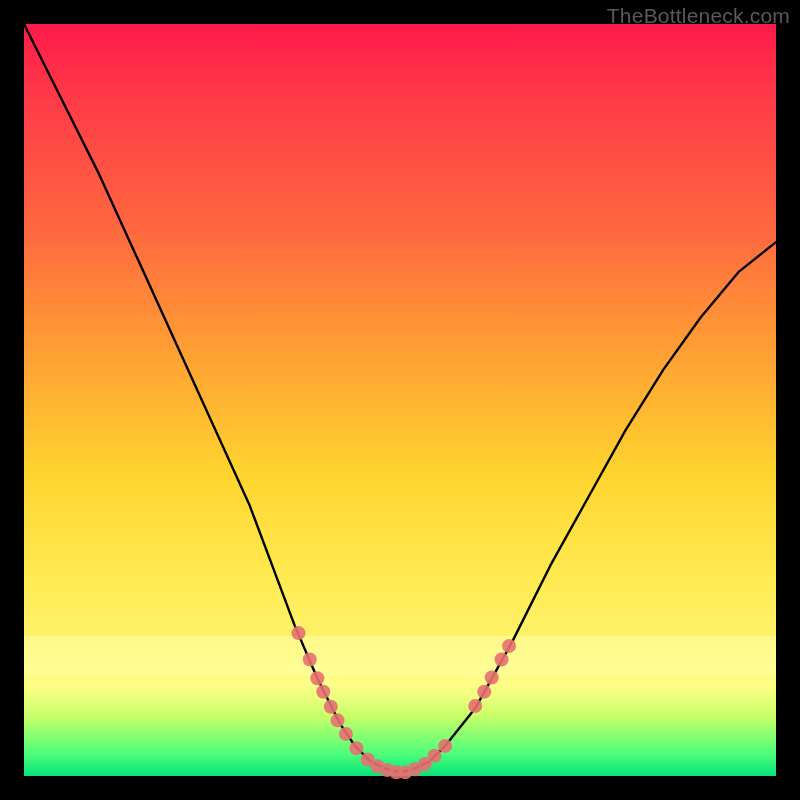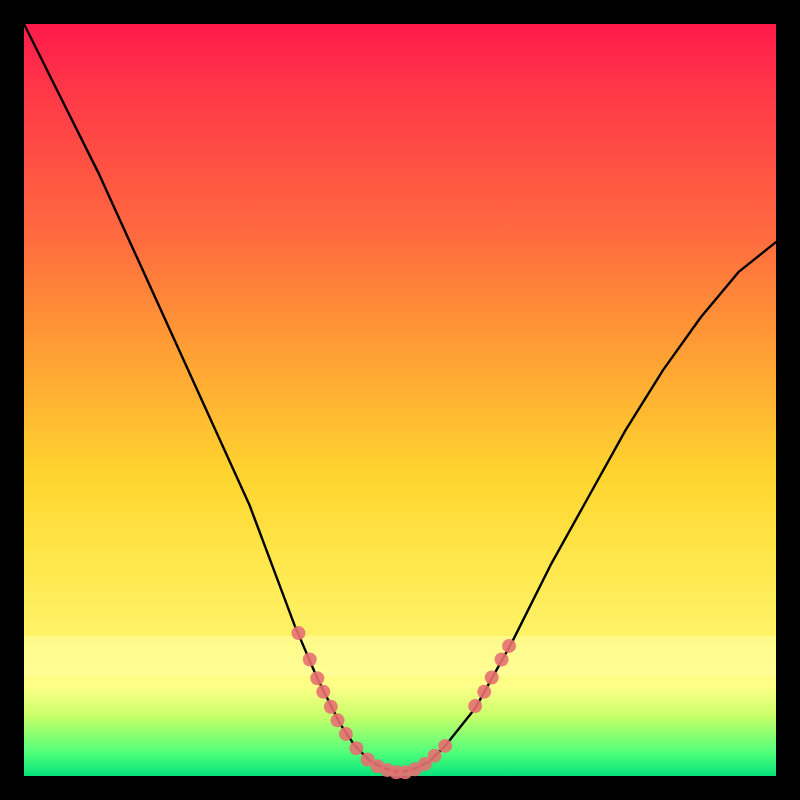--- a/index.html
+++ b/index.html
@@ -99,13 +99,14 @@
           <circle cx="410.59" cy="731.70" r="7" fill="#e77071" fill-opacity="0.9"></circle>
           <circle cx="421.12" cy="721.92" r="7" fill="#e77071" fill-opacity="0.9"></circle>
           <circle cx="451.20" cy="682.06" r="7" fill="#e77071" fill-opacity="0.9"></circle>
           <circle cx="460.22" cy="667.78" r="7" fill="#e77071" fill-opacity="0.9"></circle>
           <circle cx="467.74" cy="653.49" r="7" fill="#e77071" fill-opacity="0.9"></circle>
           <circle cx="477.52" cy="635.44" r="7" fill="#e77071" fill-opacity="0.9"></circle>
           <circle cx="485.04" cy="621.90" r="7" fill="#e77071" fill-opacity="0.9"></circle>
         </g>
     </svg>
   </div>
+  <div class="watermark">TheBottleneck.com</div>
 </div>
 
 </body></html>

